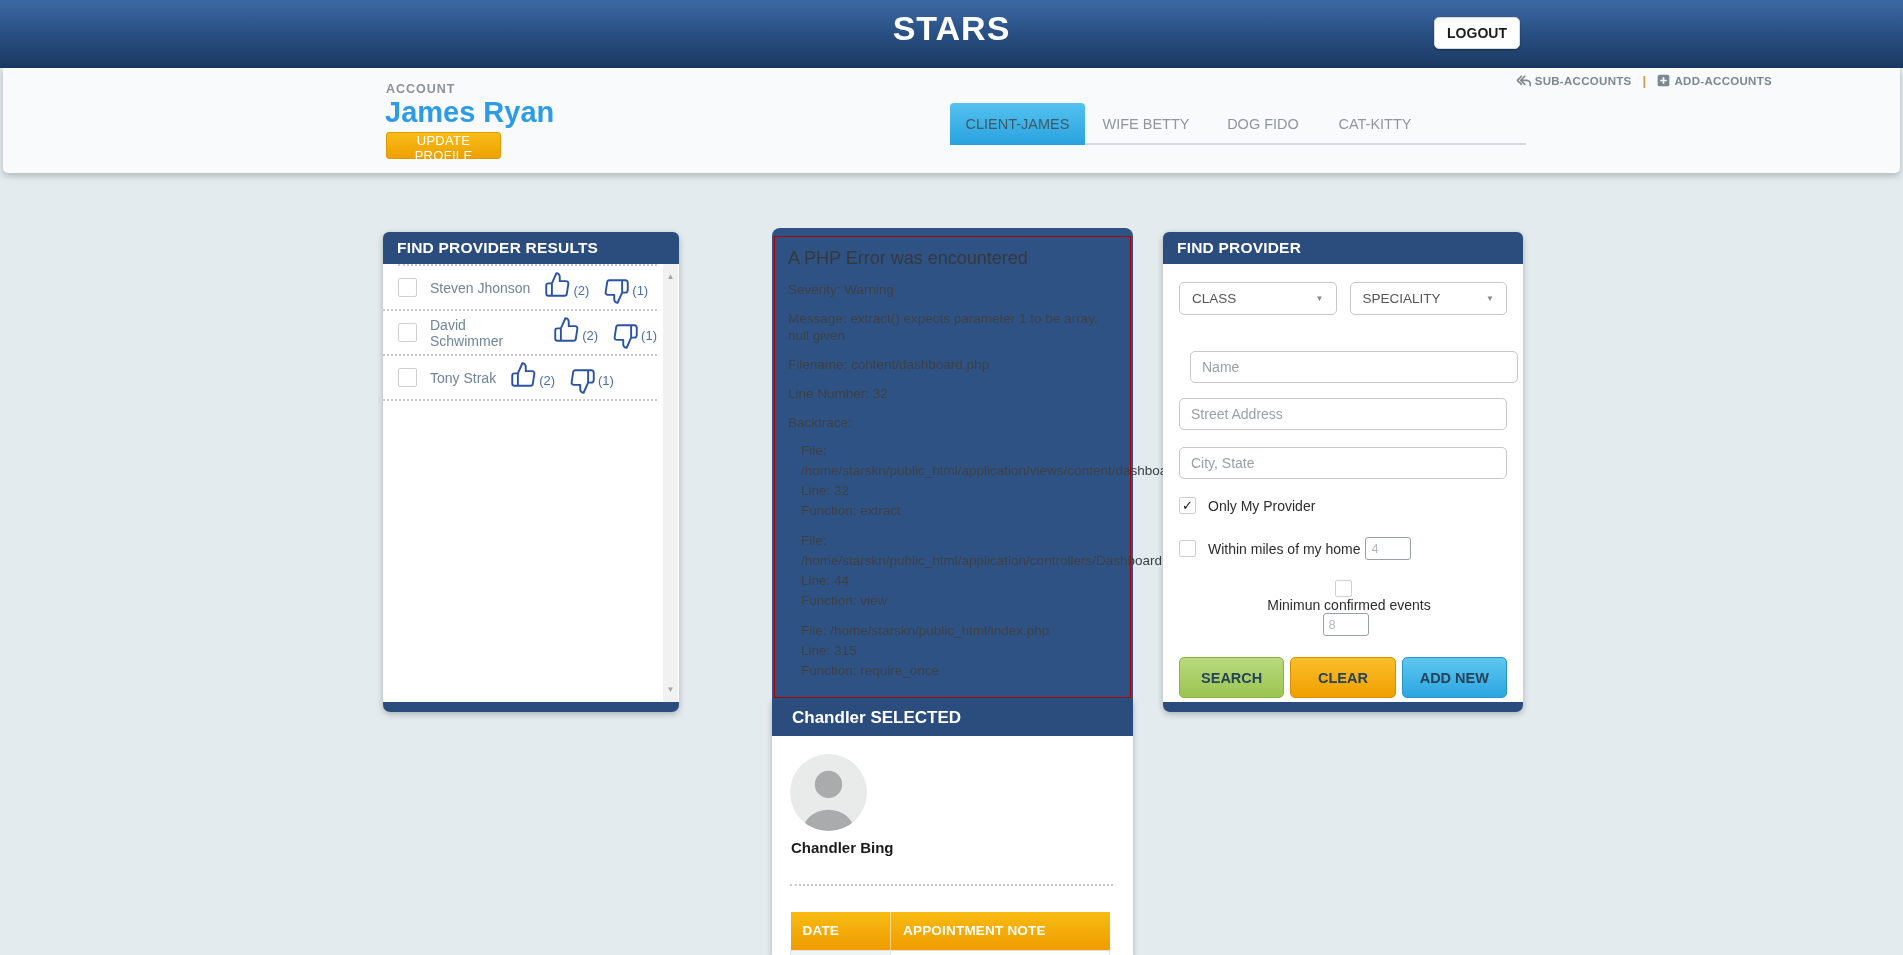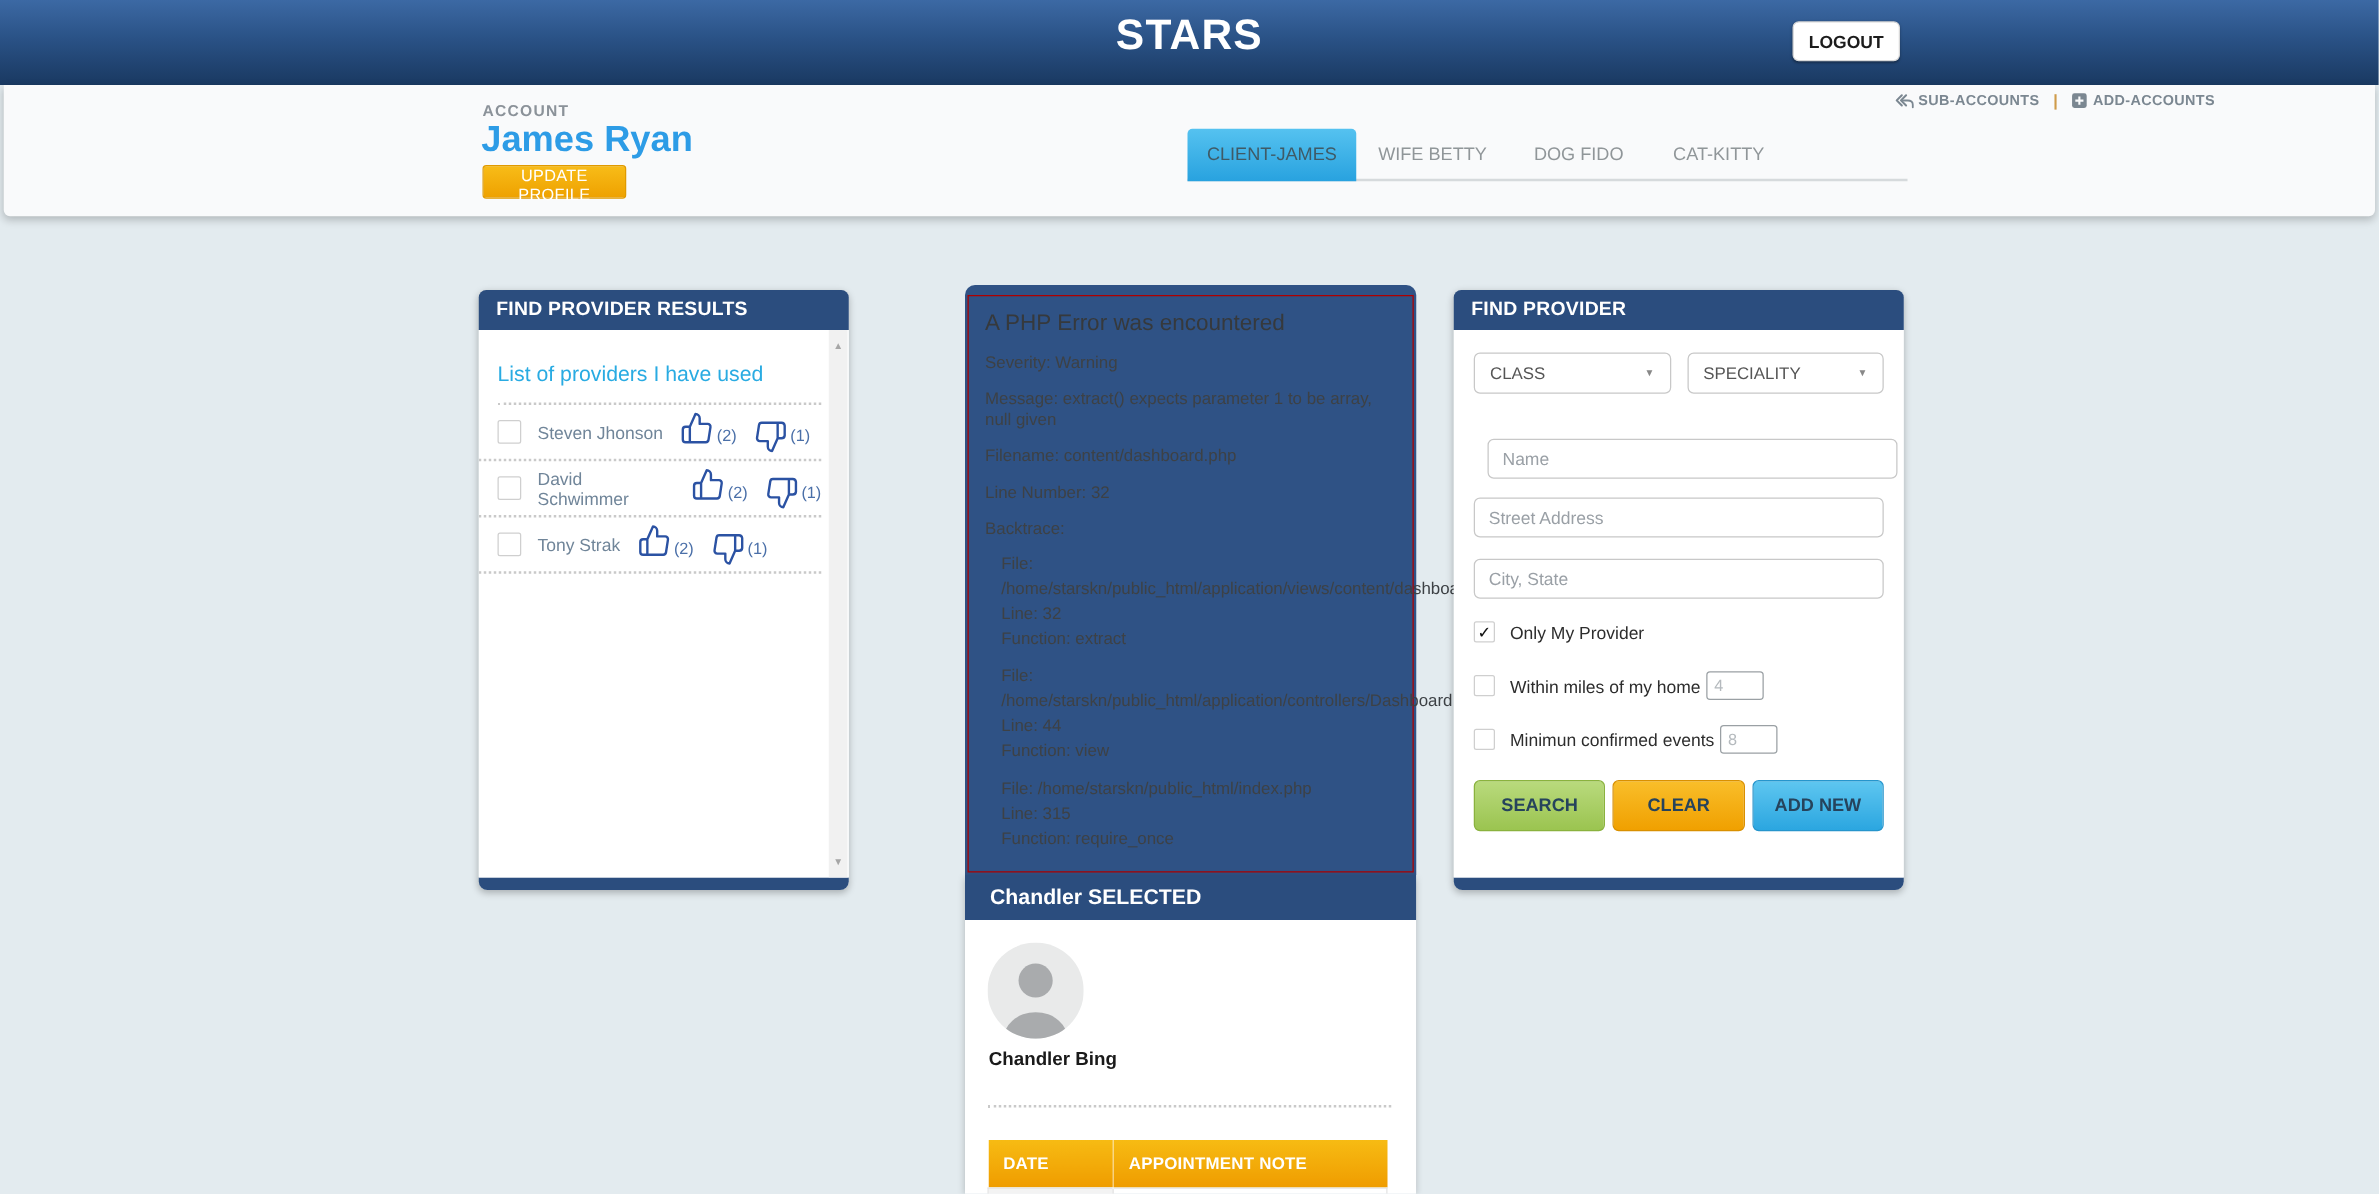--- a/index.html
+++ b/index.html
@@ -105,21 +105,21 @@
     display:flex; align-items:center; justify-content:space-between; padding:0 12px;
     color:#555; font-size:13.5px; cursor:pointer; }
   .sel .arr { color:#888; font-size:8px; }
   .txt-input { width:100%; height:32px; border:1px solid #c8c8c8; border-radius:5px;
     font-family:inherit; font-size:14px; color:#333; padding:0 11px; display:block; }
   .txt-input::placeholder { color:#9aa0a6; }
   .in-name { margin-top:36px;margin-left:11px; } .in-street { margin-top:15px; } .in-city { margin-top:17px; }
   .chk-row { display:flex; align-items:center; margin-top:18px; font-size:14px; color:#2d2d2d; }
   .chk-row .cbx { width:17px; height:17px; line-height:15px; }
   .chk-row .lbl { margin-left:12px; }
-  .chk-row.r2 { margin-top:23px; } .chk-row.r3 { margin-top:20px; }
+  .chk-row.r2 { margin-top:23px; } .chk-row.r3 { margin-top:20px;flex-direction:column; }
   .mini { width:46px; height:23px; border:1px solid #9aa0a4; border-radius:3px; margin-left:5px;
     font-family:inherit; font-size:13px; color:#b5babe; padding:0 5px; }
   .btn-row { display:flex; gap:6px; margin-top:21px; }
   .fbtn { flex:1; height:41px; border-radius:5px; font-family:inherit; font-size:14.5px;
     font-weight:bold; color:#26435c; cursor:pointer; }
   .fbtn.green { background:linear-gradient(180deg,#b9da7d,#9bc450); border:1px solid #8ab23e; }
   .fbtn.orange { background:linear-gradient(180deg,#f9be2a,#f0a000); border:1px solid #d99000; }
   .fbtn.blue { background:linear-gradient(180deg,#5ec6f0,#2ba6e0); border:1px solid #2695cc; }
 
   svg { display:block; }
@@ -166,21 +166,20 @@
       <div class="tab t0 active">CLIENT-JAMES</div>
       <div class="tab t1">WIFE BETTY</div>
       <div class="tab t2">DOG FIDO</div>
       <div class="tab t3">CAT-KITTY</div>
     </div>
   </div>
 
   <div class="left-panel">
     <div class="panel-head">FIND PROVIDER RESULTS</div>
     <div class="left-body">
-      <div class="list-sub">List of providers I have used</div>
       <div class="dotted"></div>
 
       <div class="prow">
         <span class="cbx"></span>
         <span class="pname">Steven Jhonson</span>
         <span class="thumb up">
           <svg width="27" height="27" viewBox="0 0 24 24" fill="none" stroke="#2b52a3" stroke-width="1.7" stroke-linecap="round" stroke-linejoin="round">
               <path d="M14 9V5a3 3 0 0 0-3-3l-4 9v11h11.28a2 2 0 0 0 2-1.7l1.38-9a2 2 0 0 0-2-2.3zM7 22H4a2 2 0 0 1-2-2v-7a2 2 0 0 1 2-2h3"></path>
             </svg>
         </span>

